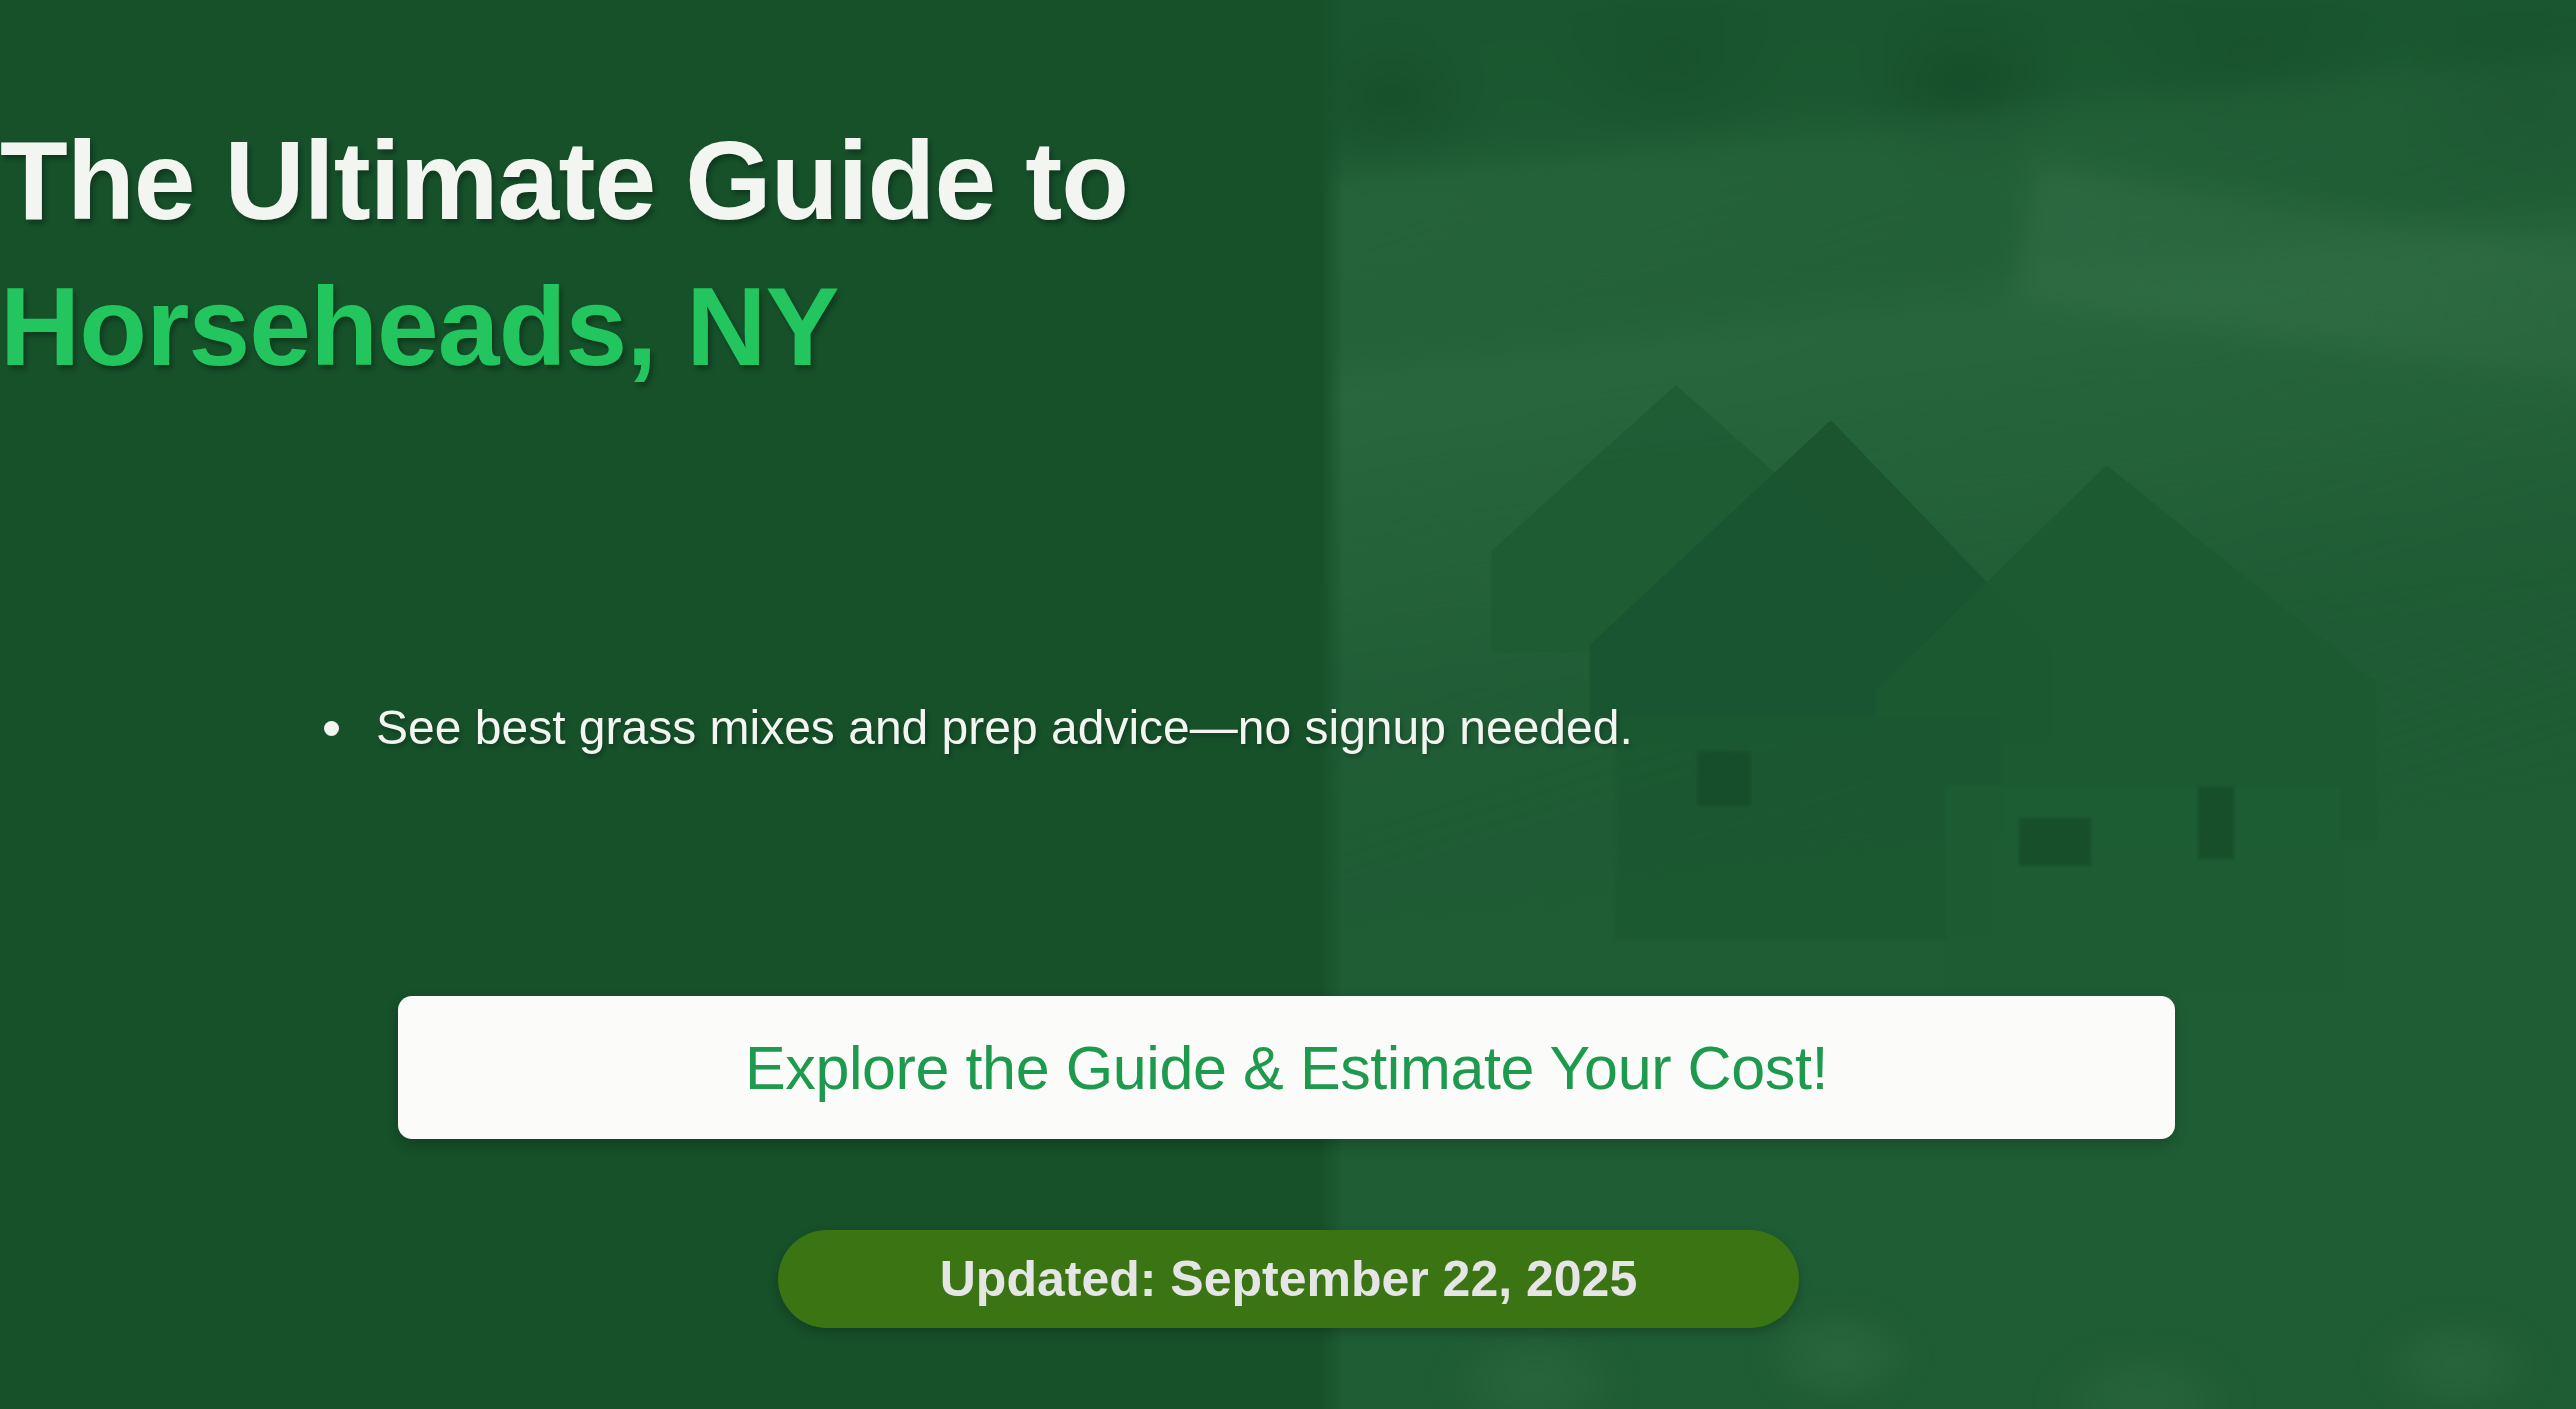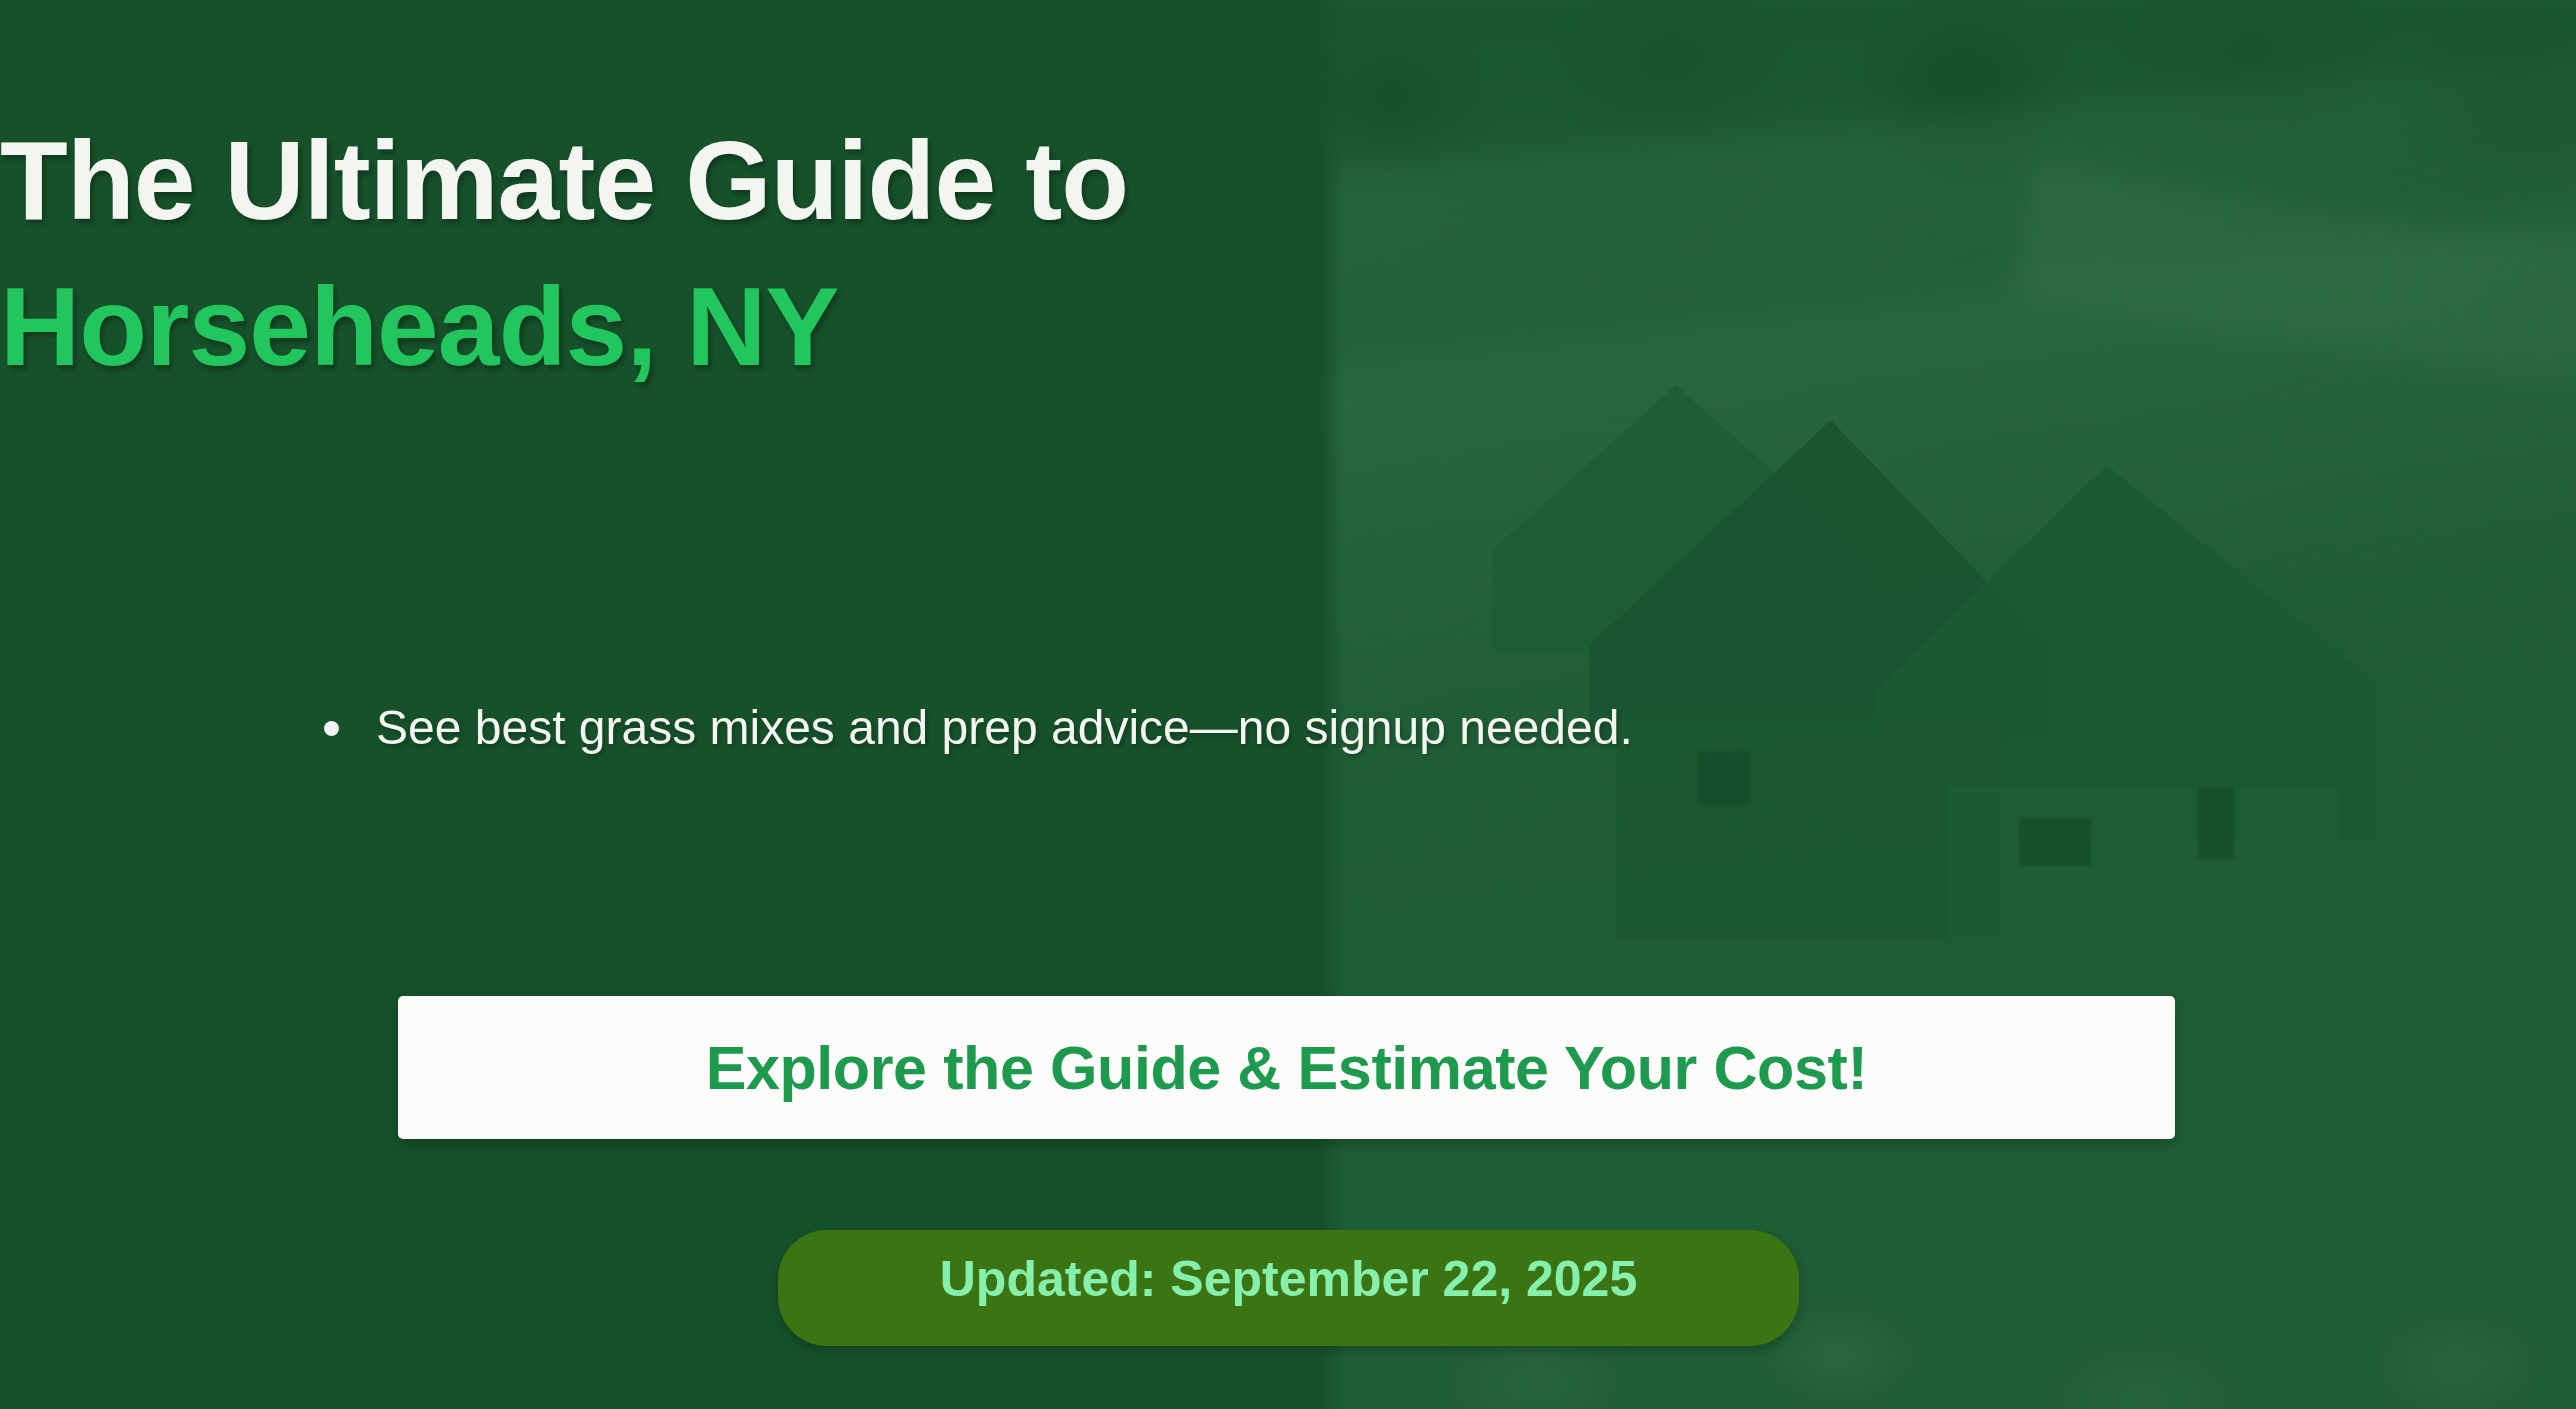--- a/index.html
+++ b/index.html
@@ -188,42 +188,42 @@
     background: #f2f5f0;
   }
 
   .cta-button {
     position: absolute;
     left: 398px;
     top: 996px;
     width: 1777px;
     height: 143px;
     border: 0;
-    border-radius: 5px;
+    border-radius: 14px;
     background: #fbfbfa;
     color: #1d9a4d;
     font-family: "Liberation Sans", sans-serif;
     font-size: 61px;
-    font-weight: bold;
+    font-weight: normal;
     letter-spacing: -0.4px;
     cursor: pointer;
     box-shadow: 0 5.4px 12.5px rgba(0,0,0,.20);
     white-space: nowrap;
     padding: 0;
   }
 
   .updated-badge {
     position: absolute;
     left: 778px;
     top: 1230px;
     width: 1021px;
-    height: 116px;
+    height: 98px;
     border-radius: 49px;
     background: #3b7412;
-    color: #86efac;
+    color: #e5e5e5;
     font-size: 50px;
     font-weight: bold;
     line-height: 98px;
     text-align: center;
     white-space: nowrap;
     box-shadow: 0 4.5px 10.7px rgba(0,0,0,.22);
   }
 </style>
 </head>
 <body>

